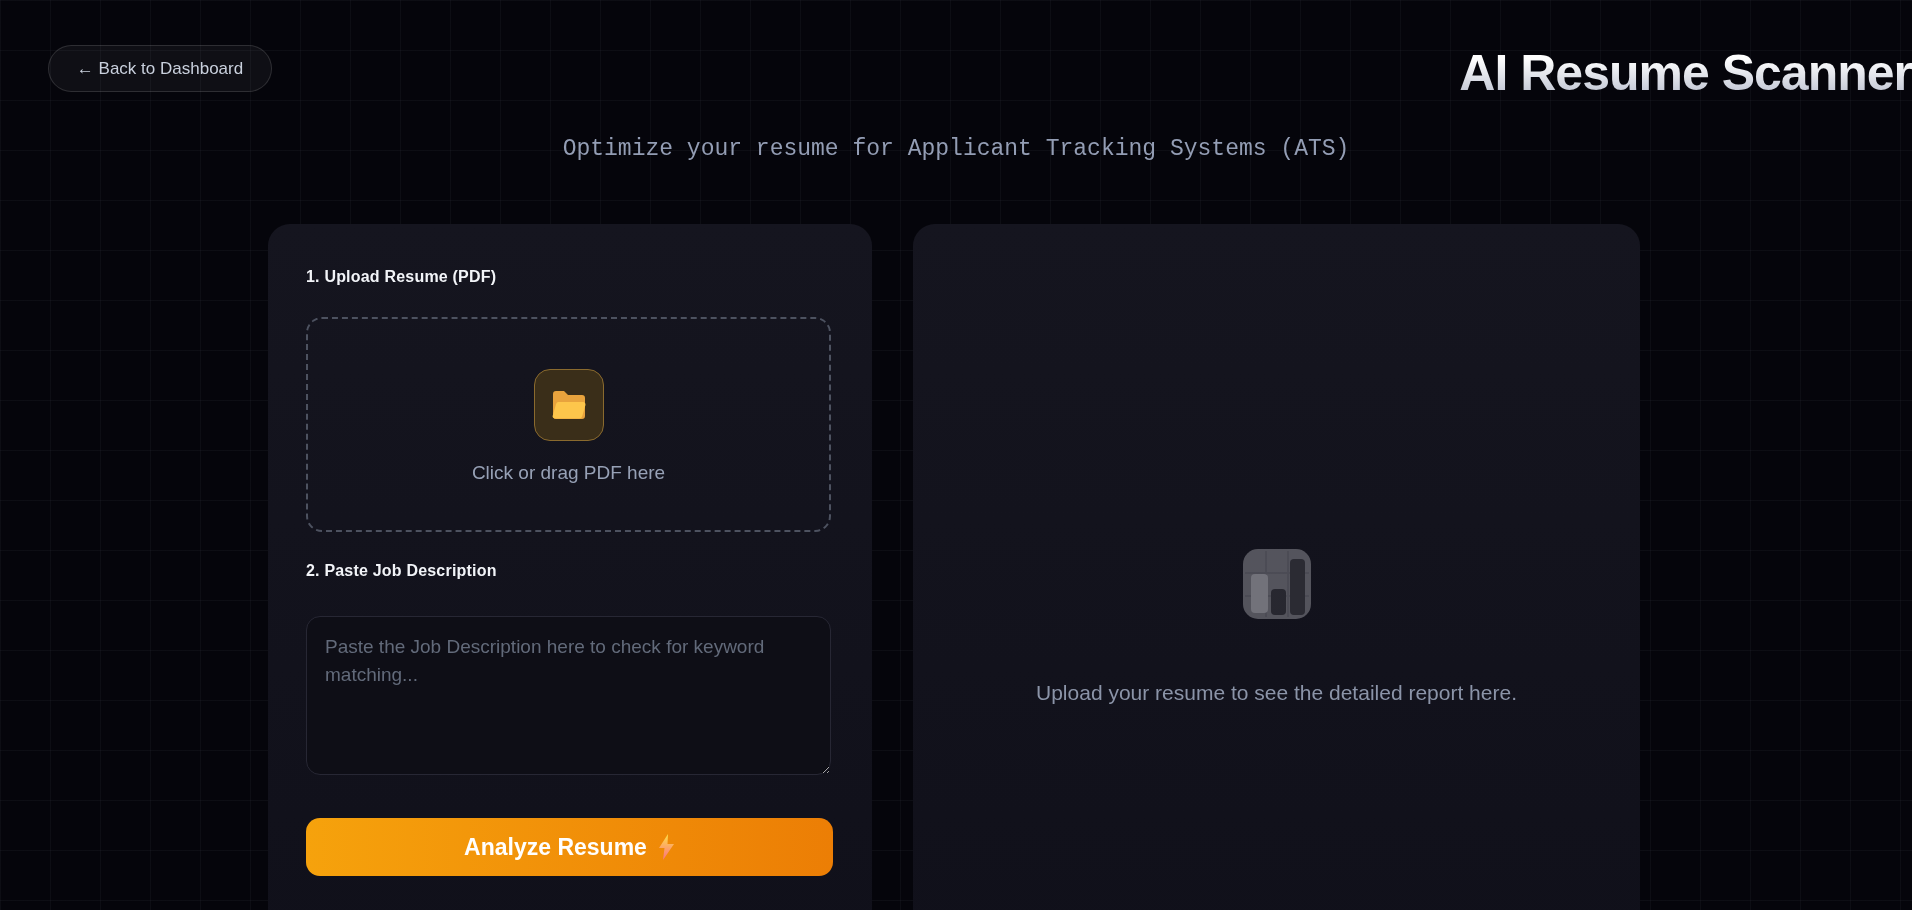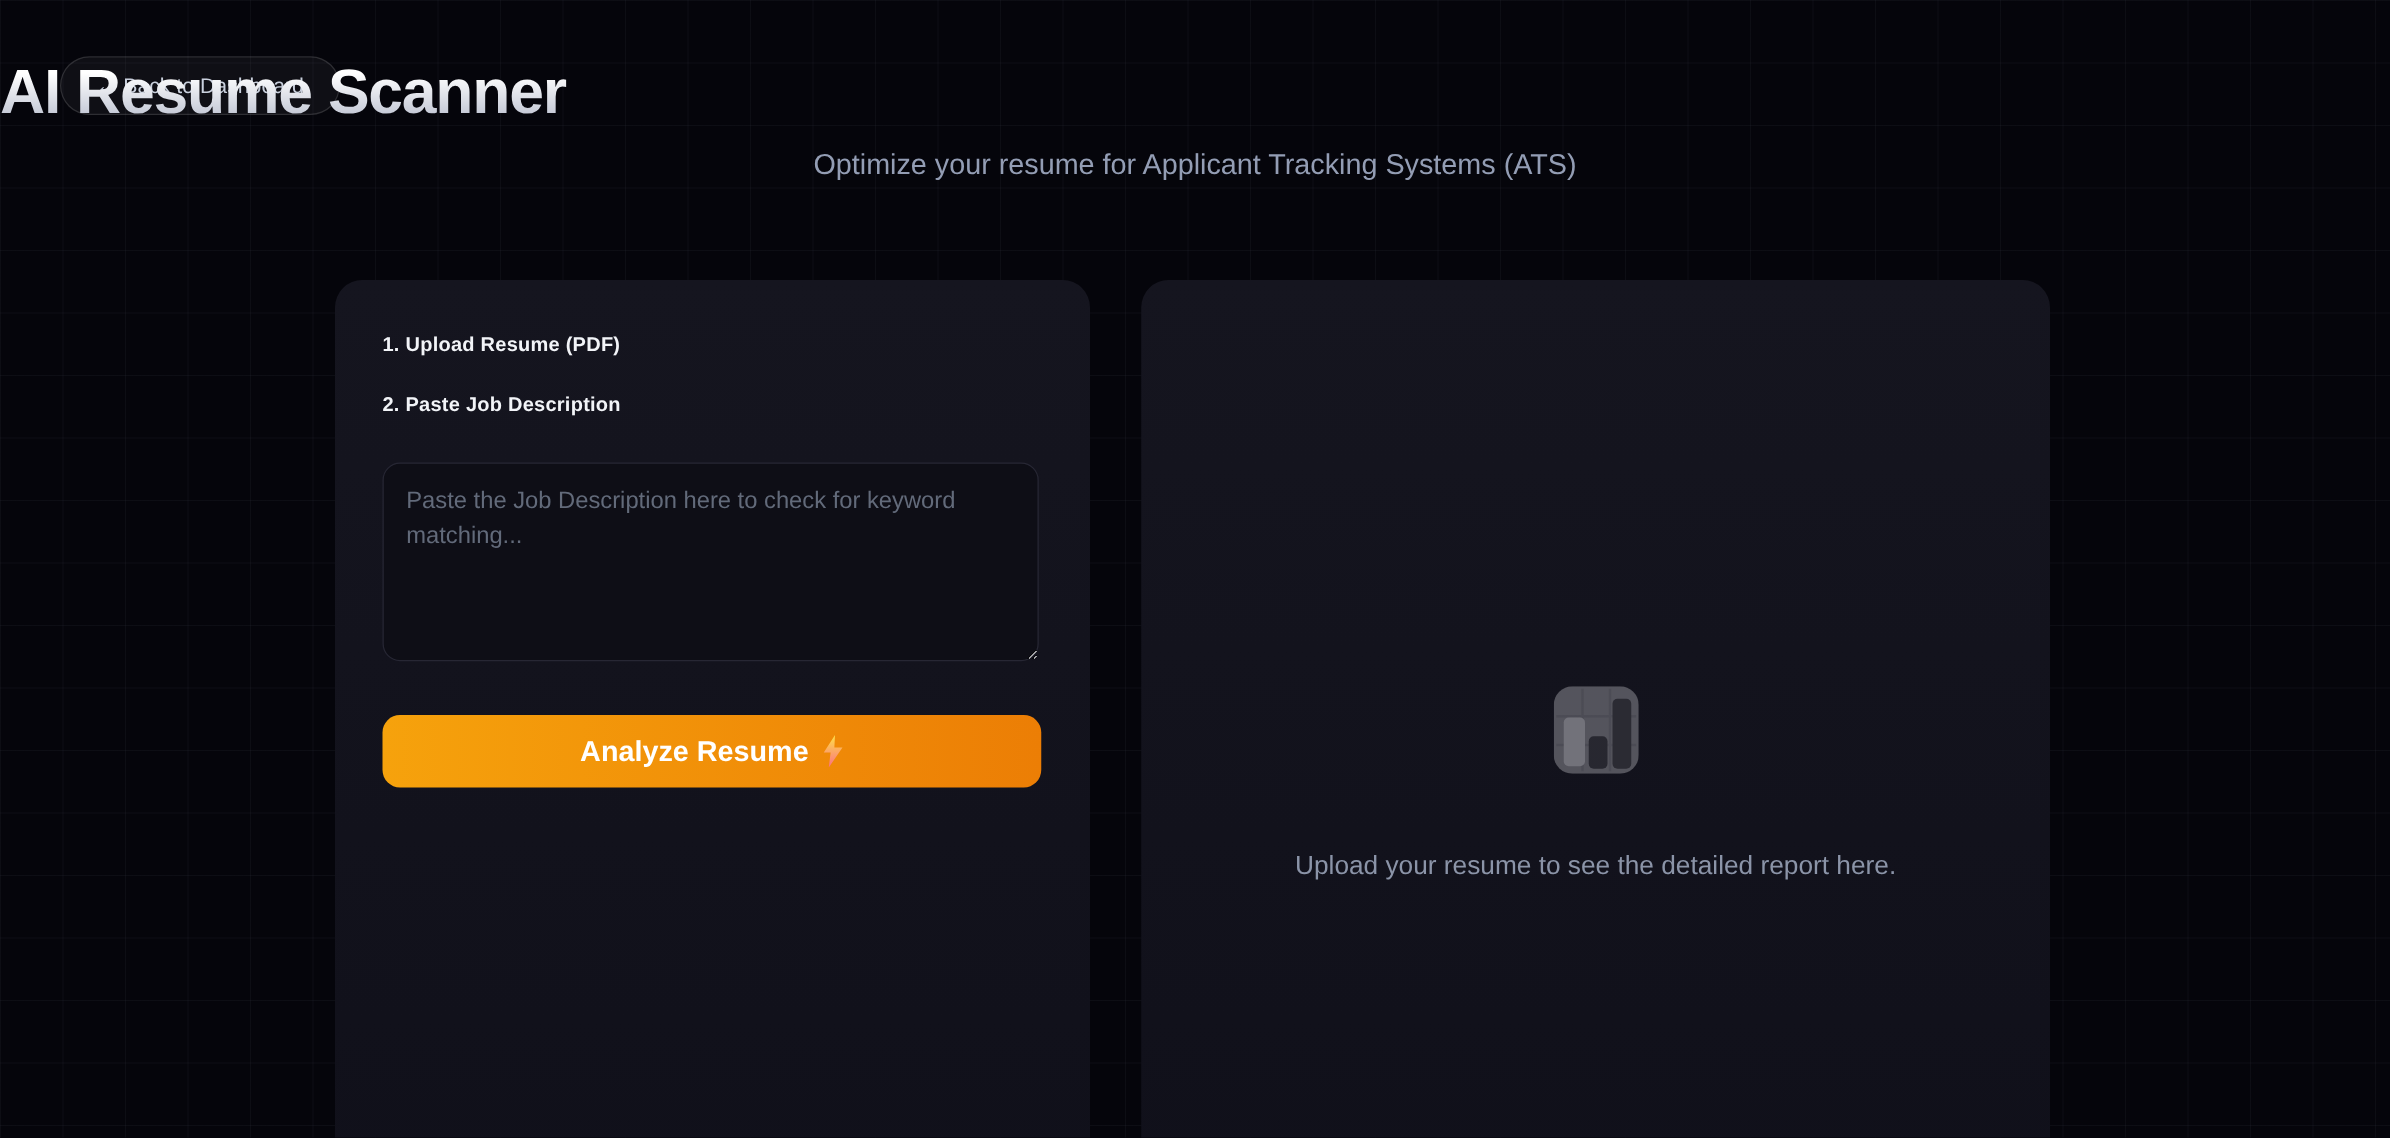--- a/index.html
+++ b/index.html
@@ -21,30 +21,30 @@
     width: 224px; height: 47px;
     border-radius: 24px;
     background: rgba(255,255,255,0.045);
     border: 1px solid rgba(255,255,255,0.13);
     color: #c9d0dd; font-size: 17px;
     display: flex; align-items: center; justify-content: center; gap: 8px;
     cursor: pointer;
   }
   .page-title {
     position: absolute; left: 0; right: 0; top: 44px;
-    text-align: left;
+    text-align: right;
     font-size: 50px; font-weight: 800; letter-spacing: -1px;
     background: linear-gradient(180deg, #ffffff 25%, #b3b9ca 100%);
     -webkit-background-clip: text; background-clip: text;
     -webkit-text-fill-color: transparent; color: #e7eaf2;
   }
   .page-subtitle {
-    position: absolute; left: 0; right: 0; top: 118px;
+    position: absolute; left: 0; right: 0; top: 136px;
     text-align: center;
-    font-size: 23px; color: #939db4; font-weight: 400;
+    font-size: 23px; color: #939db4; font-weight: 400; font-family: Liberation Mono, monospace;
   }
 
   
   .card {
     position: absolute; top: 224px; height: 740px;
     border-radius: 22px;
     background: linear-gradient(180deg, #15151f 0%, #10101a 100%);
   }
   .card-left  { left: 268px; width: 604px; padding: 44px 38px 0 38px; }
   .card-right { left: 913px; width: 727px; }
@@ -119,20 +119,31 @@
 <button class="back-btn">← Back to Dashboard</button>
 
 <h1 class="page-title">AI Resume Scanner</h1>
 
 <div class="page-subtitle">Optimize your resume for Applicant Tracking Systems (ATS)</div>
 
 <section class="card card-left">
 
   <h2 class="section-heading">1. Upload Resume (PDF)</h2>
 
+  <div class="dropzone">
+    <div class="folder-badge">
+      <span style="display:flex;">
+        <svg width="36" height="34" viewBox="0 0 36 34">
+          <path d="M2 6 a3 3 0 0 1 3-3 h8 l4 4 h14 a3 3 0 0 1 3 3 v18 a3 3 0 0 1 -3 3 H5 a3 3 0 0 1 -3-3 Z" fill="#e8a33d"></path>
+          <path d="M7 14 h25 a2.5 2.5 0 0 1 2.4 3.2 l-3.2 11 a3 3 0 0 1 -2.9 2.2 H3.6 a2 2 0 0 1 -1.9-2.6 l3.3-11.6 A3 3 0 0 1 7 14 Z" fill="#fdc64b"></path>
+        </svg>
+      </span>
+    </div>
+    <div class="dropzone-label">Click or drag PDF here</div>
+  </div>
 
   <h2 class="section-heading heading-2">2. Paste Job Description</h2>
 
   <textarea class="jd-textarea" placeholder="Paste the Job Description here to check for keyword matching..." style=""></textarea>
 
   <button class="analyze-btn">
     <span>Analyze Resume</span>
     <span style="display:flex;">
       <svg width="17" height="26" viewBox="0 0 17 26">
         <defs>

